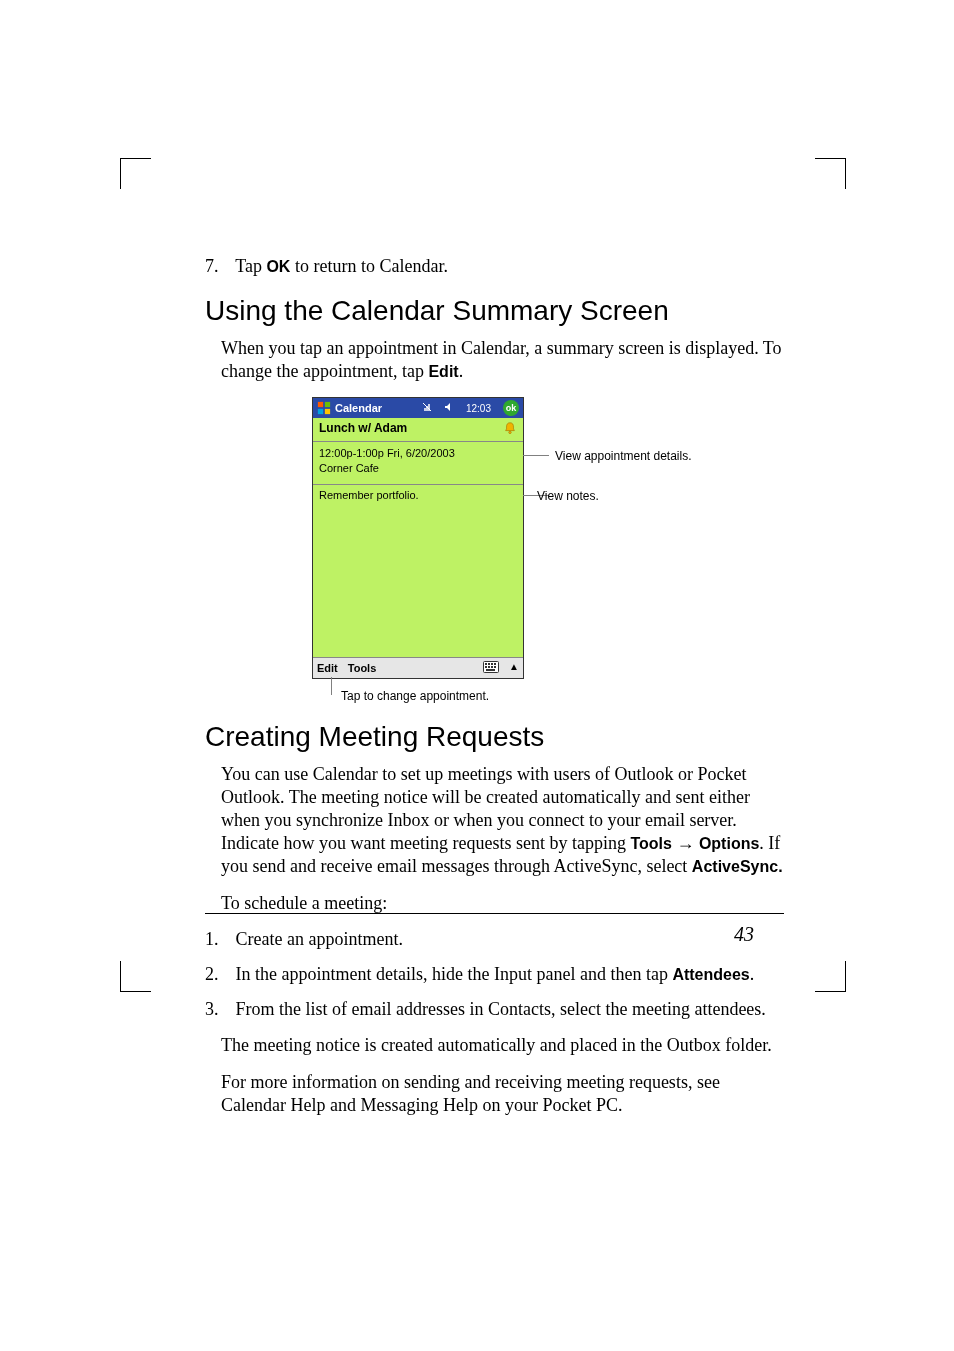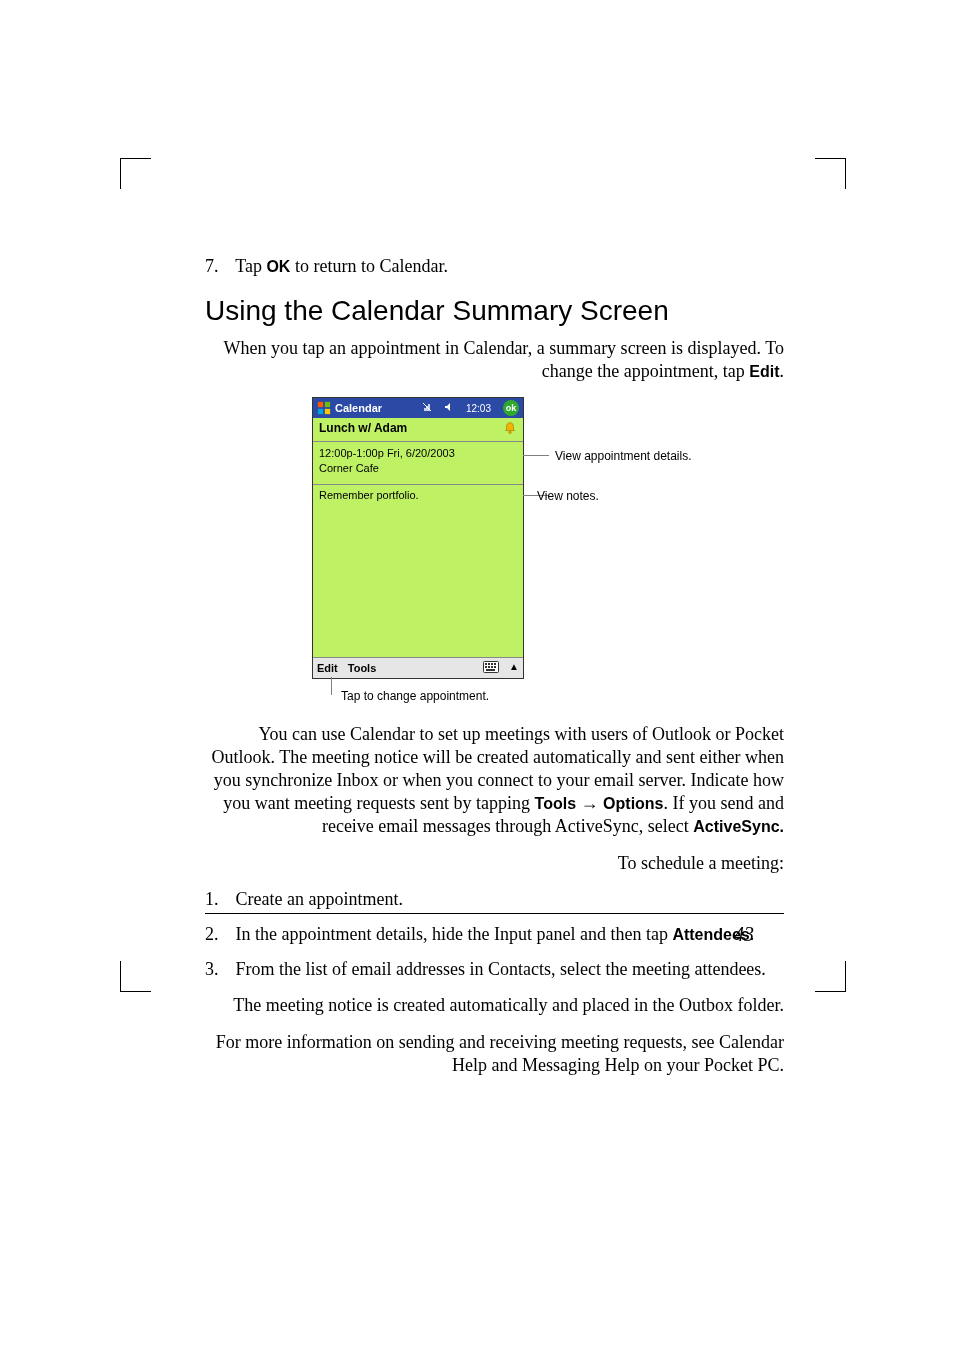--- a/index.html
+++ b/index.html
@@ -31,21 +31,21 @@
   .crop.br { bottom: 132px; right: 108px; border-bottom-width: 1px; border-right-width: 1px; }
   .list-line { font-size: 18px; margin: 6px 0 14px 0; }
   .num { display:inline-block; width: 26px; }
   .bold { font-family: Arial, Helvetica, sans-serif; font-weight: bold; font-size: 16px; }
   h2.section {
     font-family: Arial, Helvetica, sans-serif;
     font-weight: normal;
     font-size: 28px;
     margin: 18px 0 10px 0;
   }
-  p { margin: 6px 0 14px 4px; font-size: 18px; line-height: 1.28; text-align: right; }
+  p { margin: 6px 0 14px 16px; font-size: 18px; line-height: 1.28; }
 
   
   .figure-wrap { position: relative; width: 100%; height: 320px; margin: 10px 0 0 0; }
   .device {
     position: absolute;
     left: 107px; top: 0;
     width: 210px; height: 280px;
     background: #bef264;
     border: 1px solid #333;
     font-family: Tahoma, Arial, sans-serif;
@@ -221,20 +221,21 @@
     <div class="callout-line" style="left:318px; top:58px; width:26px;"></div>
     <div class="callout-text" style="left:350px; top:52px;">View appointment details.</div>
 
     <div class="callout-line" style="left:318px; top:98px; width:26px;"></div>
     <div class="callout-text" style="left:332px; top:92px;">View notes.</div>
 
     <div class="callout-vline" style="left:126px; top:280px; height:18px;"></div>
     <div class="callout-text" style="left:136px; top:292px;">Tap to change appointment.</div>
   </div>
 
+  <h2 class="section" style="margin-top:4px;">Creating Meeting Requests</h2>
 
   <p>
     <span>You can use Calendar to set up meetings with users of Outlook or Pocket Outlook. The meeting notice will be created automatically and sent either when you synchronize Inbox or when you connect to your email server. Indicate how you want meeting requests sent by tapping </span><span class="bold">Tools</span><span> → </span><span class="bold">Options</span><span>. If you send and receive email messages through ActiveSync, select </span><span class="bold">ActiveSync.</span>
   </p>
 
   <p>To schedule a meeting:</p>
 
   <div class="list-line">
     <span class="num">1.</span>
     <span>Create an appointment.</span>

